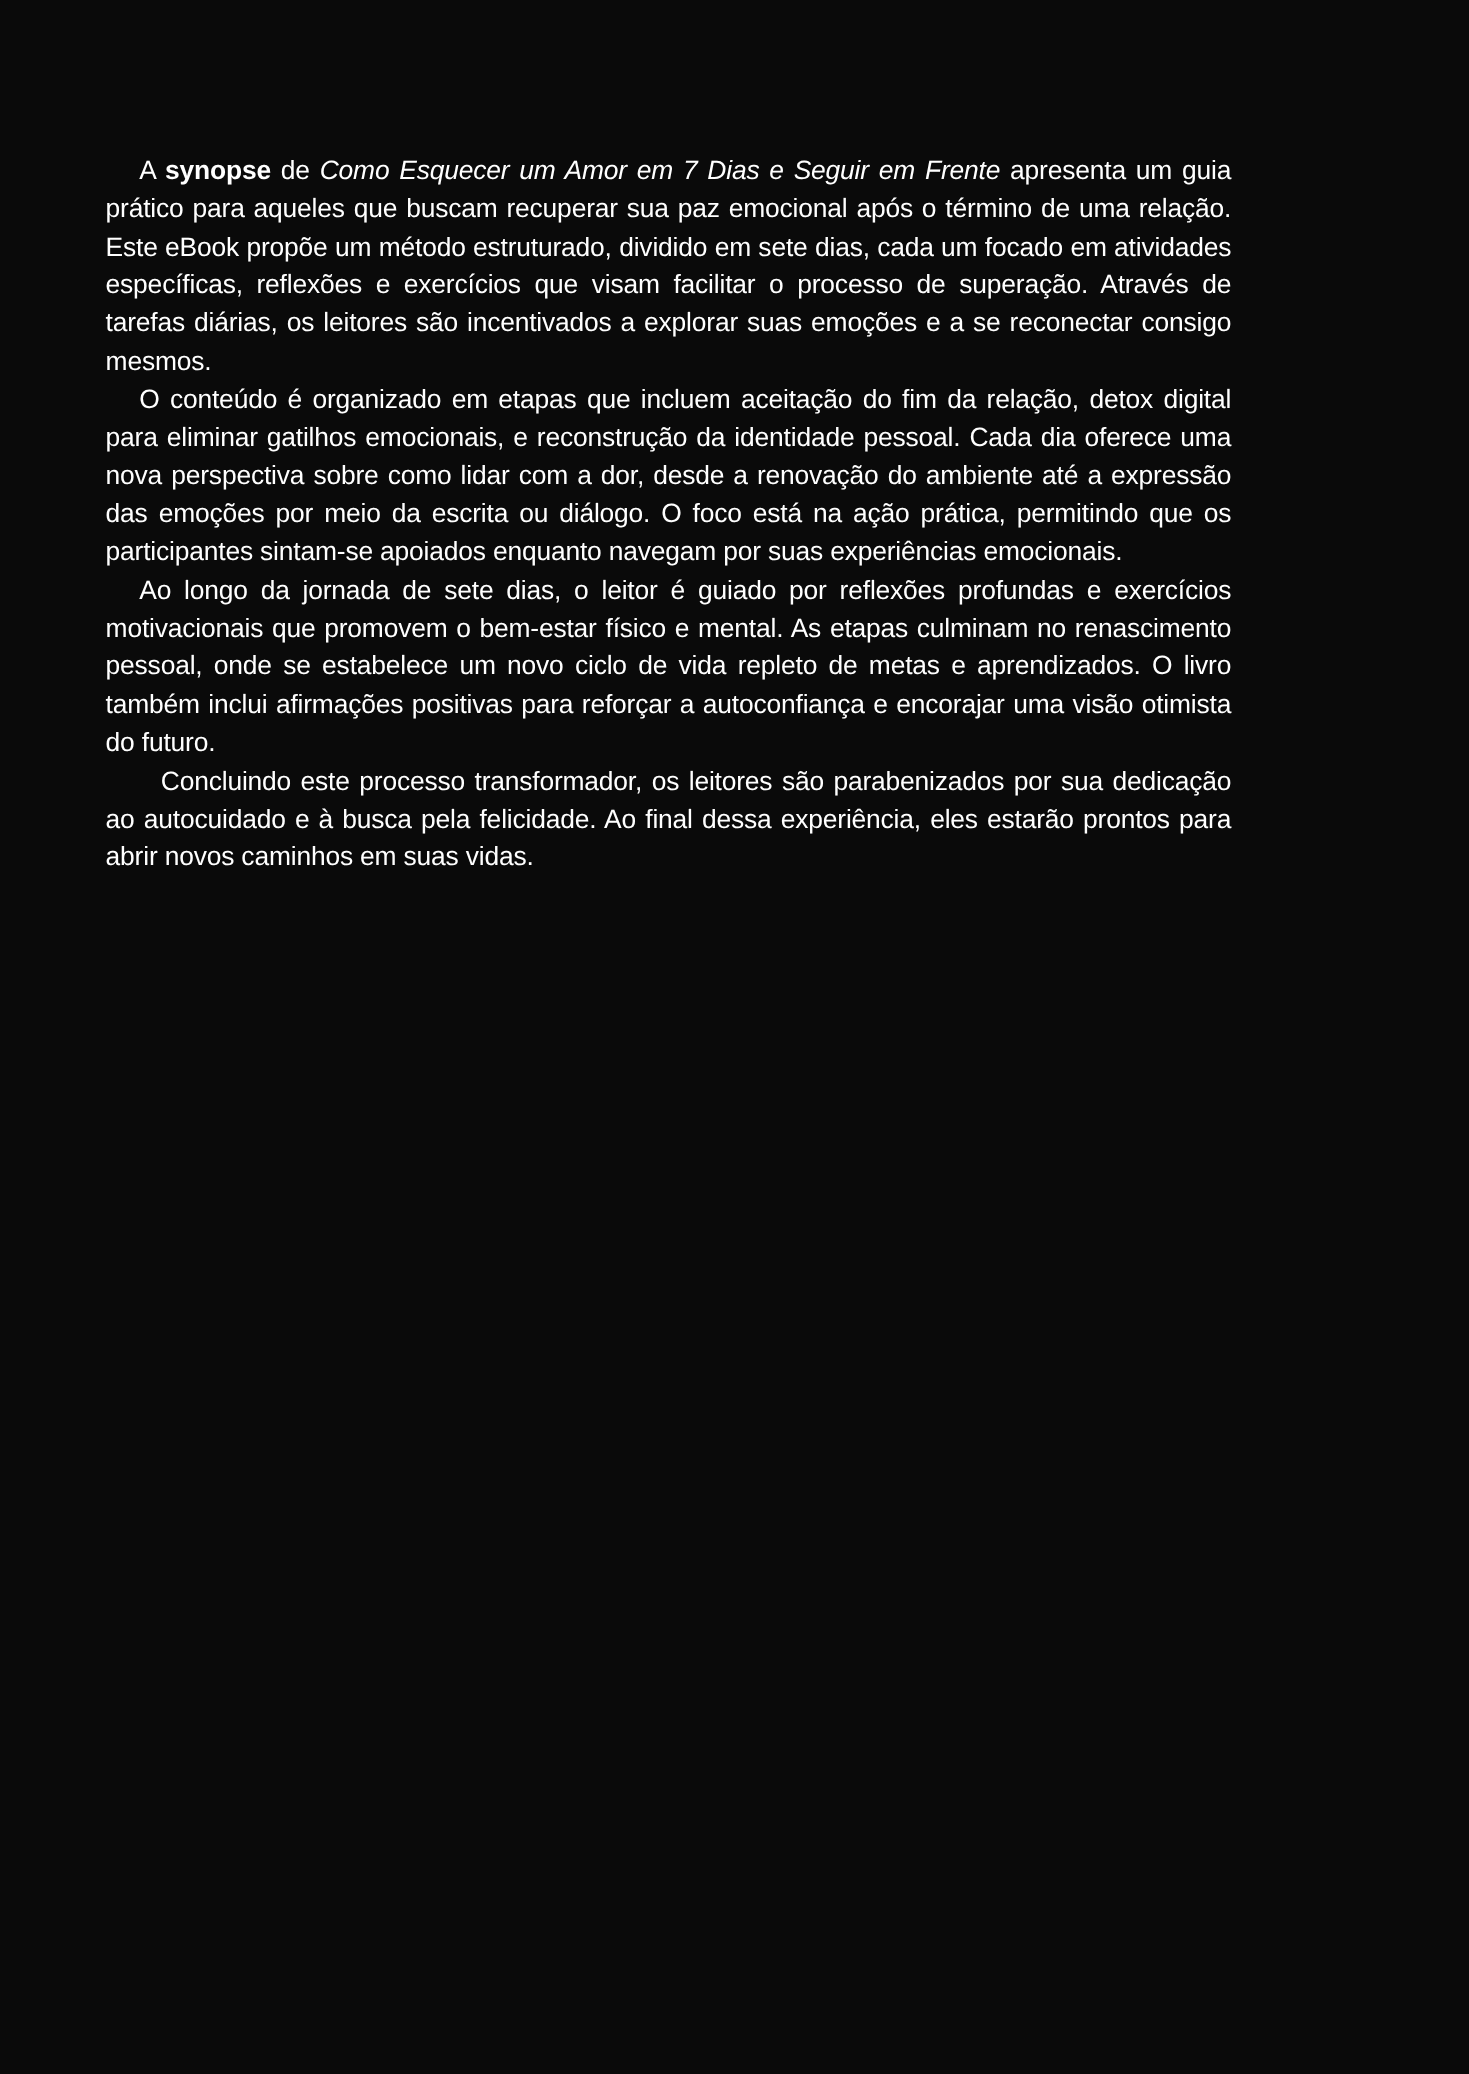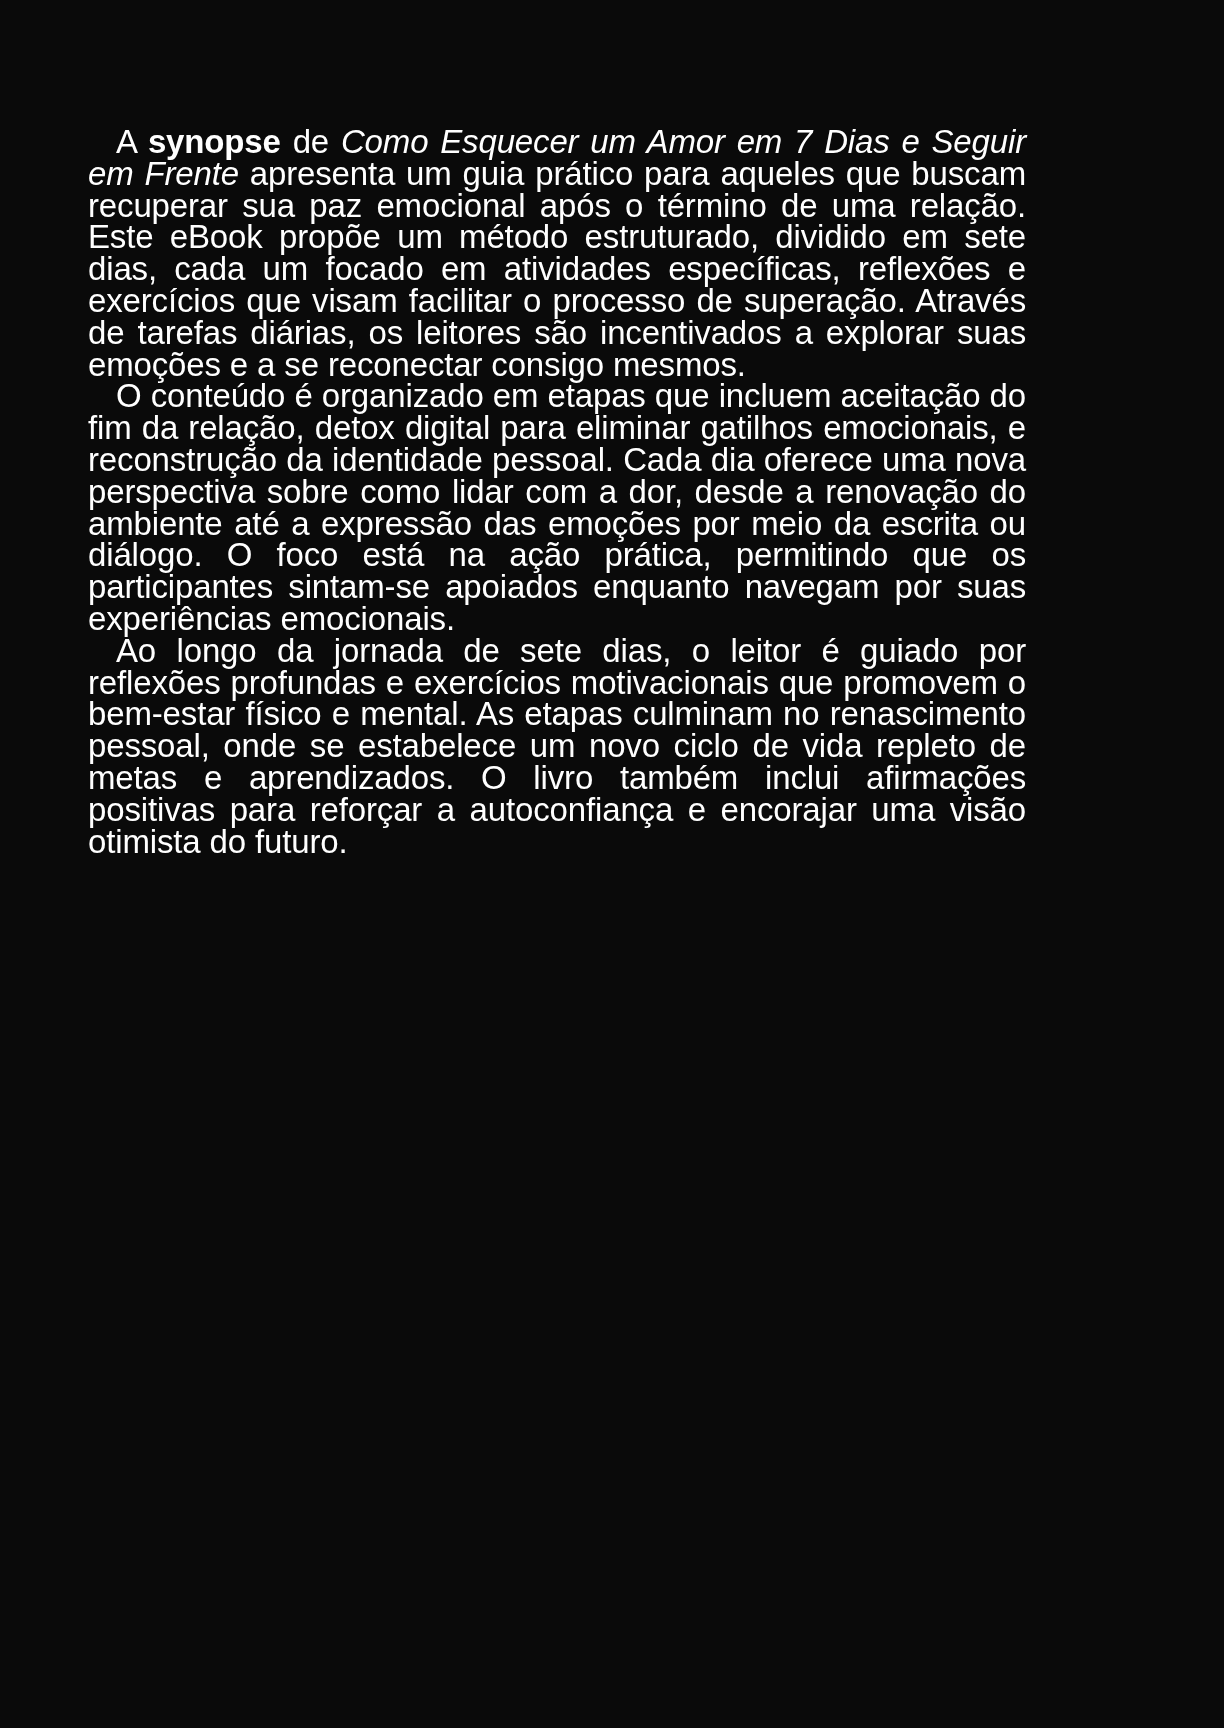--- a/index.html
+++ b/index.html
@@ -23,21 +23,21 @@
 
   .text-column {
     position: absolute;
     left: 88px;
     top: 126px;
     width: 938px;
   }
 
   .synopsis-paragraph {
     color: #ffffff;
-    font-size: 33px;
+    font-size: 22px;
     line-height: 31.8px;
     text-align: justify;
     text-justify: inter-word;
     margin: 0;
     letter-spacing: -0.15px;
     word-spacing: 0px;
     hyphens: none;
   }
 
   .synopsis-paragraph .indent {
@@ -62,15 +62,16 @@
 
 <div class="page">
   <div class="text-column">
 
     <p class="synopsis-paragraph"><span class="indent"></span><span>A </span><span class="bold-term">synopse</span><span> de </span><span class="italic-title">Como Esquecer um Amor em 7 Dias e Seguir em Frente</span><span> apresenta um guia prático para aqueles que buscam recuperar sua paz emocional após o término de uma relação. Este eBook propõe um método estruturado, dividido em sete dias, cada um focado em atividades específicas, reflexões e exercícios que visam facilitar o processo de superação. Através de tarefas diárias, os leitores são incentivados a explorar suas emoções e a se reconectar consigo mesmos.</span></p>
 
     <p class="synopsis-paragraph"><span class="indent"></span><span>O conteúdo é organizado em etapas que incluem aceitação do fim da relação, detox digital para eliminar gatilhos emocionais, e reconstrução da identidade pessoal. Cada dia oferece uma nova perspectiva sobre como lidar com a dor, desde a renovação do ambiente até a expressão das emoções por meio da escrita ou diálogo. O foco está na ação prática, permitindo que os participantes sintam-se apoiados enquanto navegam por suas experiências emocionais.</span></p>
 
     <p class="synopsis-paragraph"><span class="indent"></span><span>Ao longo da jornada de sete dias, o leitor é guiado por reflexões profundas e exercícios motivacionais que promovem o bem-estar físico e mental. As etapas culminam no renascimento pessoal, onde se estabelece um novo ciclo de vida repleto de metas e aprendizados. O livro também inclui afirmações positivas para reforçar a autoconfiança e encorajar uma visão otimista do futuro.</span></p>
 
+    <p class="synopsis-paragraph last"><span class="indent"></span><span>Concluindo este processo transformador, os leitores são parabenizados por sua dedicação ao autocuidado e à busca pela felicidade. Ao final dessa experiência, eles estarão prontos para abrir novos caminhos em suas vidas.</span></p>
 
   </div>
 </div>
 
 </body></html>

